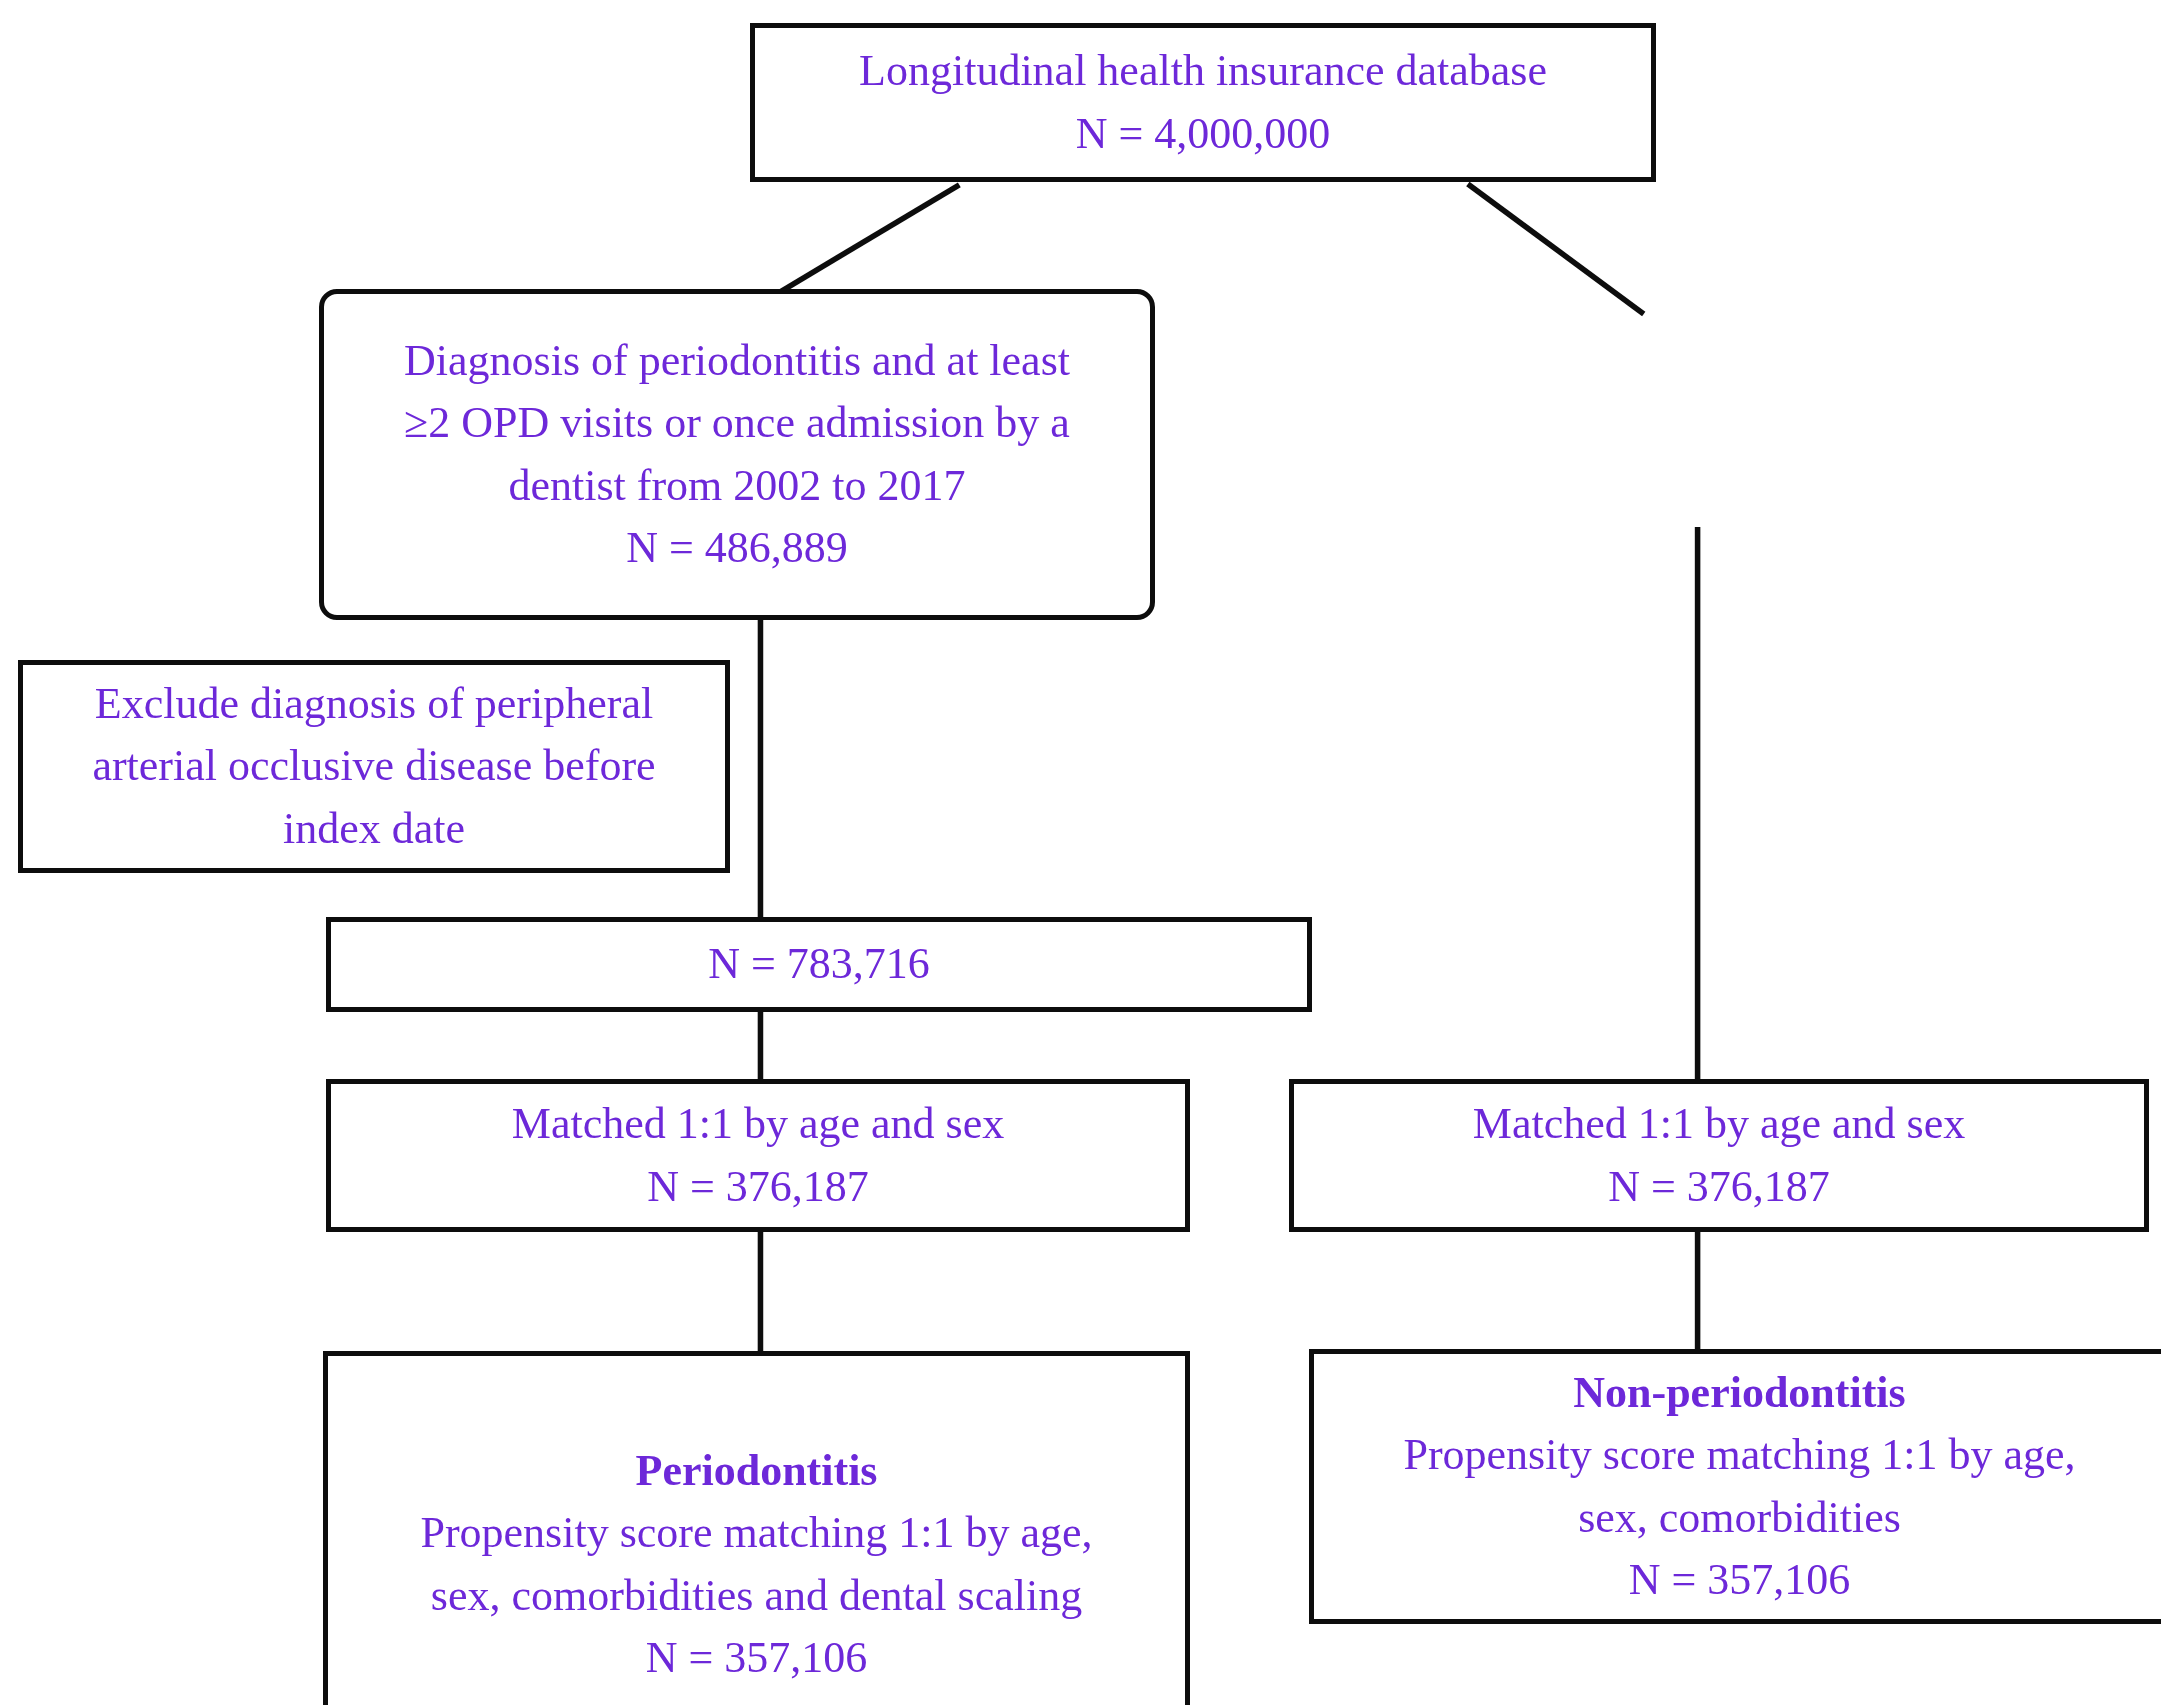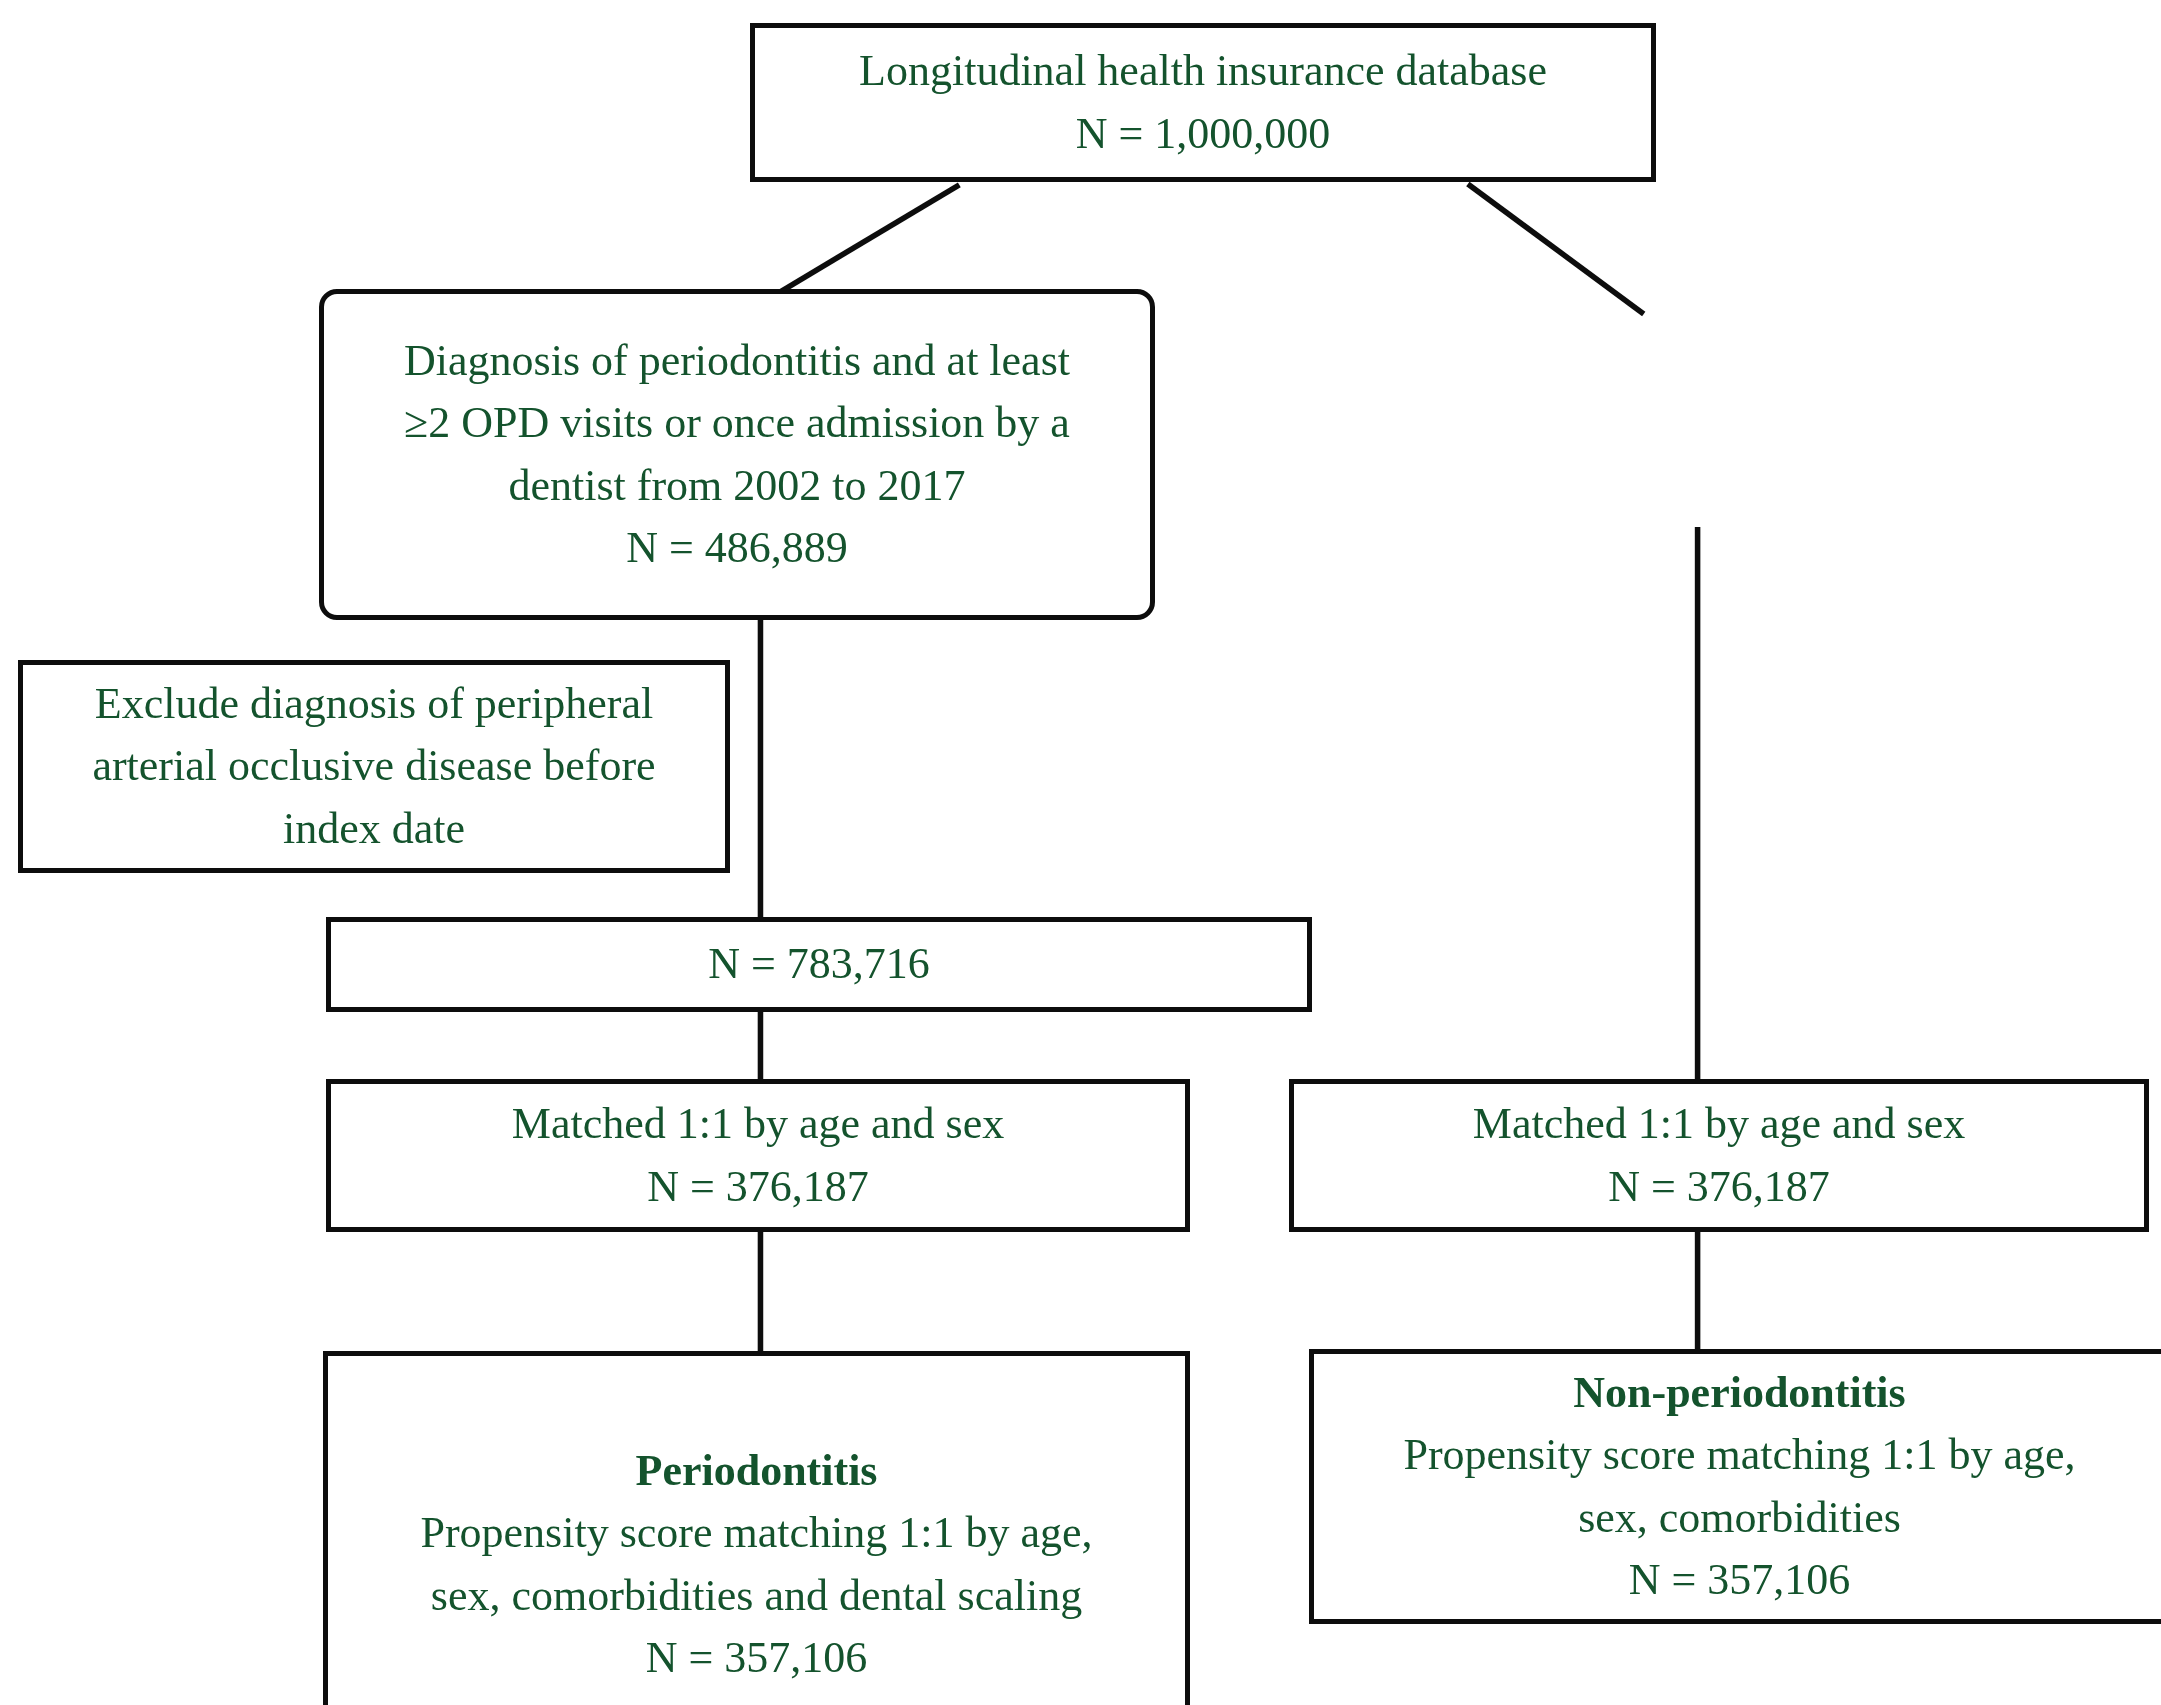--- a/index.html
+++ b/index.html
@@ -6,21 +6,21 @@
     margin: 0;
     padding: 0;
     background: #ffffff;
   }
   .canvas {
     position: relative;
     width: 2161px;
     height: 1706px;
     background: #ffffff;
     font-family: "Liberation Serif", "DejaVu Serif", serif;
-    color: #14532d;
+    color: #6d28d9;
     overflow: hidden;
   }
   .edges {
     position: absolute;
     left: 0;
     top: 0;
     width: 100%;
     height: 100%;
   }
   .box {
@@ -61,21 +61,21 @@
     <line x1="1853" y1="232" x2="2075" y2="396" stroke="#0d0d0d" stroke-width="7"></line>
     <line x1="960" y1="780" x2="960" y2="1160" stroke="#0d0d0d" stroke-width="7"></line>
     <line x1="960" y1="1275" x2="960" y2="1365" stroke="#0d0d0d" stroke-width="7"></line>
     <line x1="960" y1="1553" x2="960" y2="1708" stroke="#0d0d0d" stroke-width="7"></line>
     <line x1="2143" y1="665" x2="2143" y2="1365" stroke="#0d0d0d" stroke-width="7"></line>
     <line x1="2143" y1="1553" x2="2143" y2="1706" stroke="#0d0d0d" stroke-width="7"></line>
   </svg>
 
   <div class="box" id="box-database">
     <div>Longitudinal health insurance database</div>
-    <div>N = 1,000,000</div>
+    <div>N = 4,000,000</div>
   </div>
 
   <div class="box" id="box-perio-branch">
     <div>Diagnosis of periodontitis and at least ≥2 OPD visits or once admission by a dentist from 2002 to 2017</div>
     <div>N = 486,889</div>
   </div>
 
 
   <div class="box" id="box-exclusion">
     <div>Exclude diagnosis of peripheral arterial occlusive disease before index date</div>

